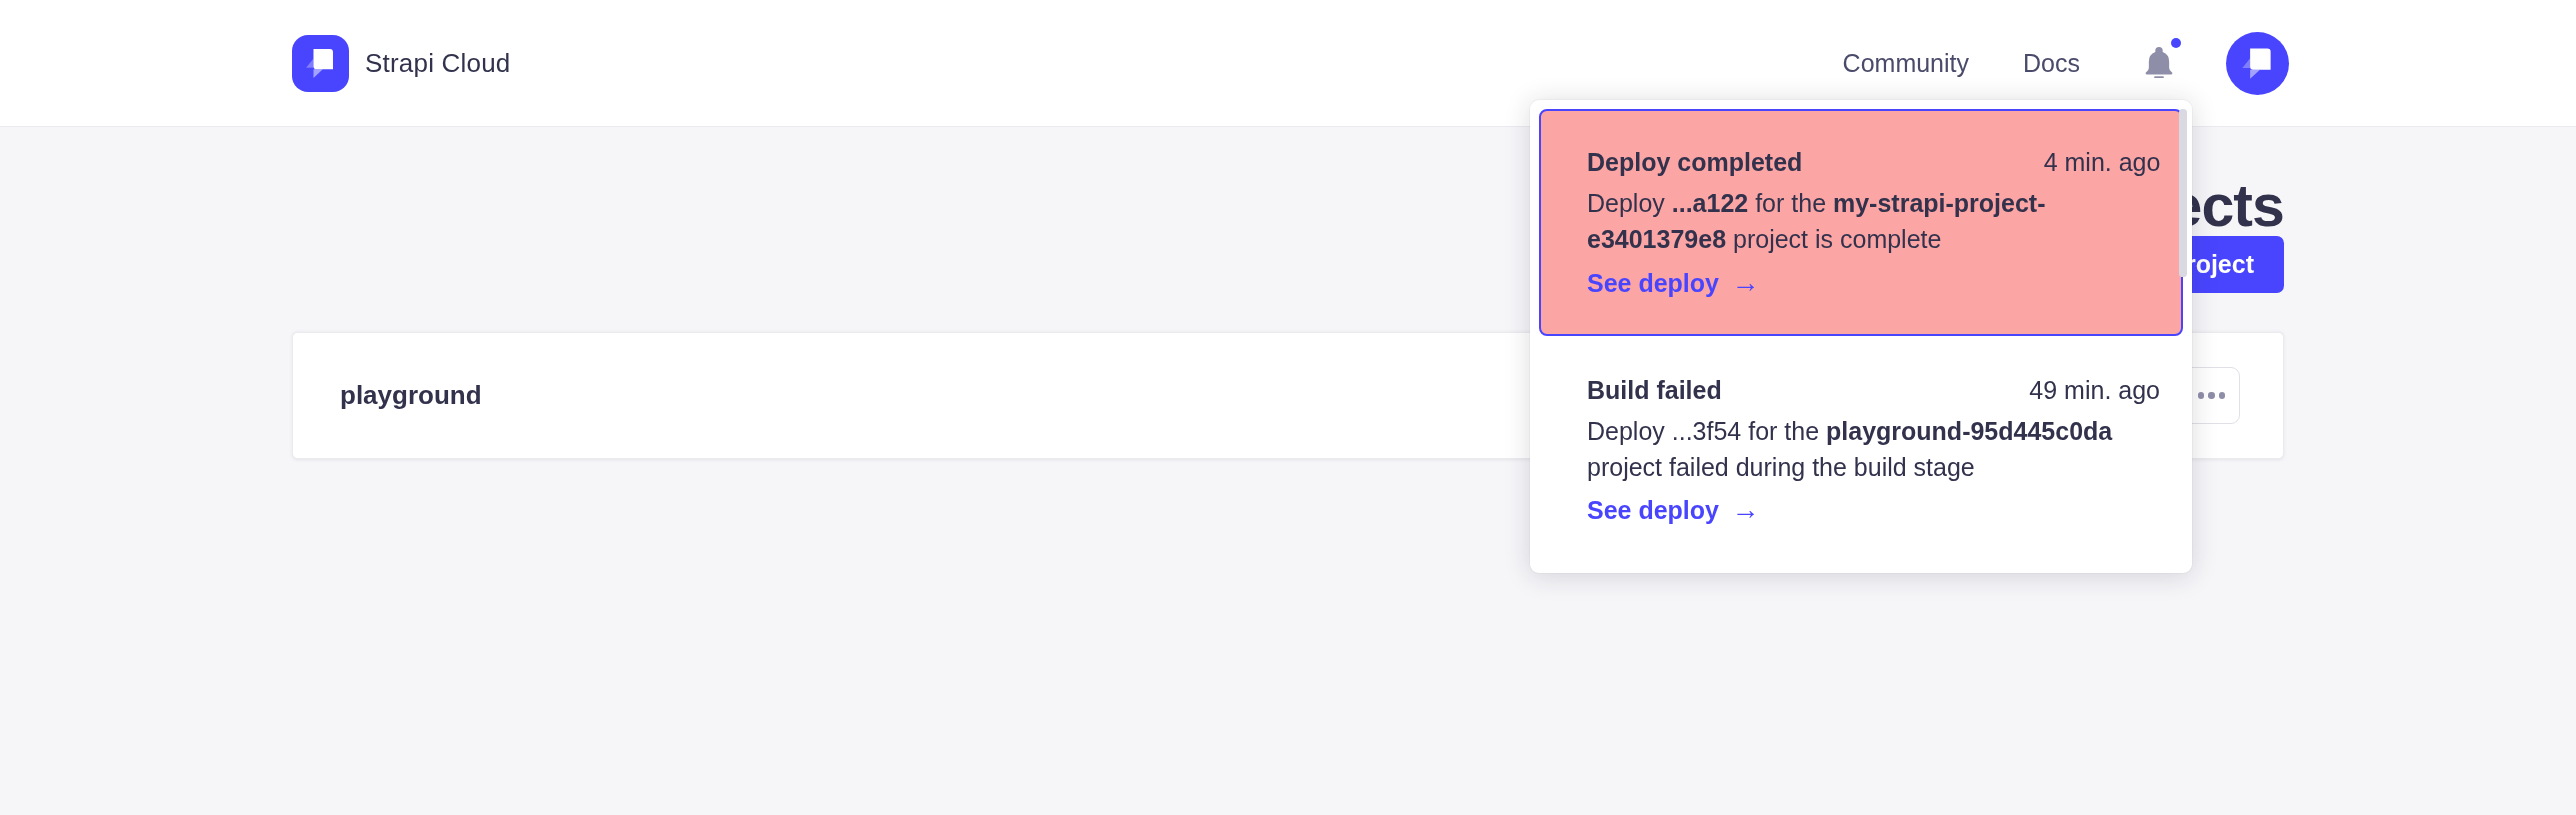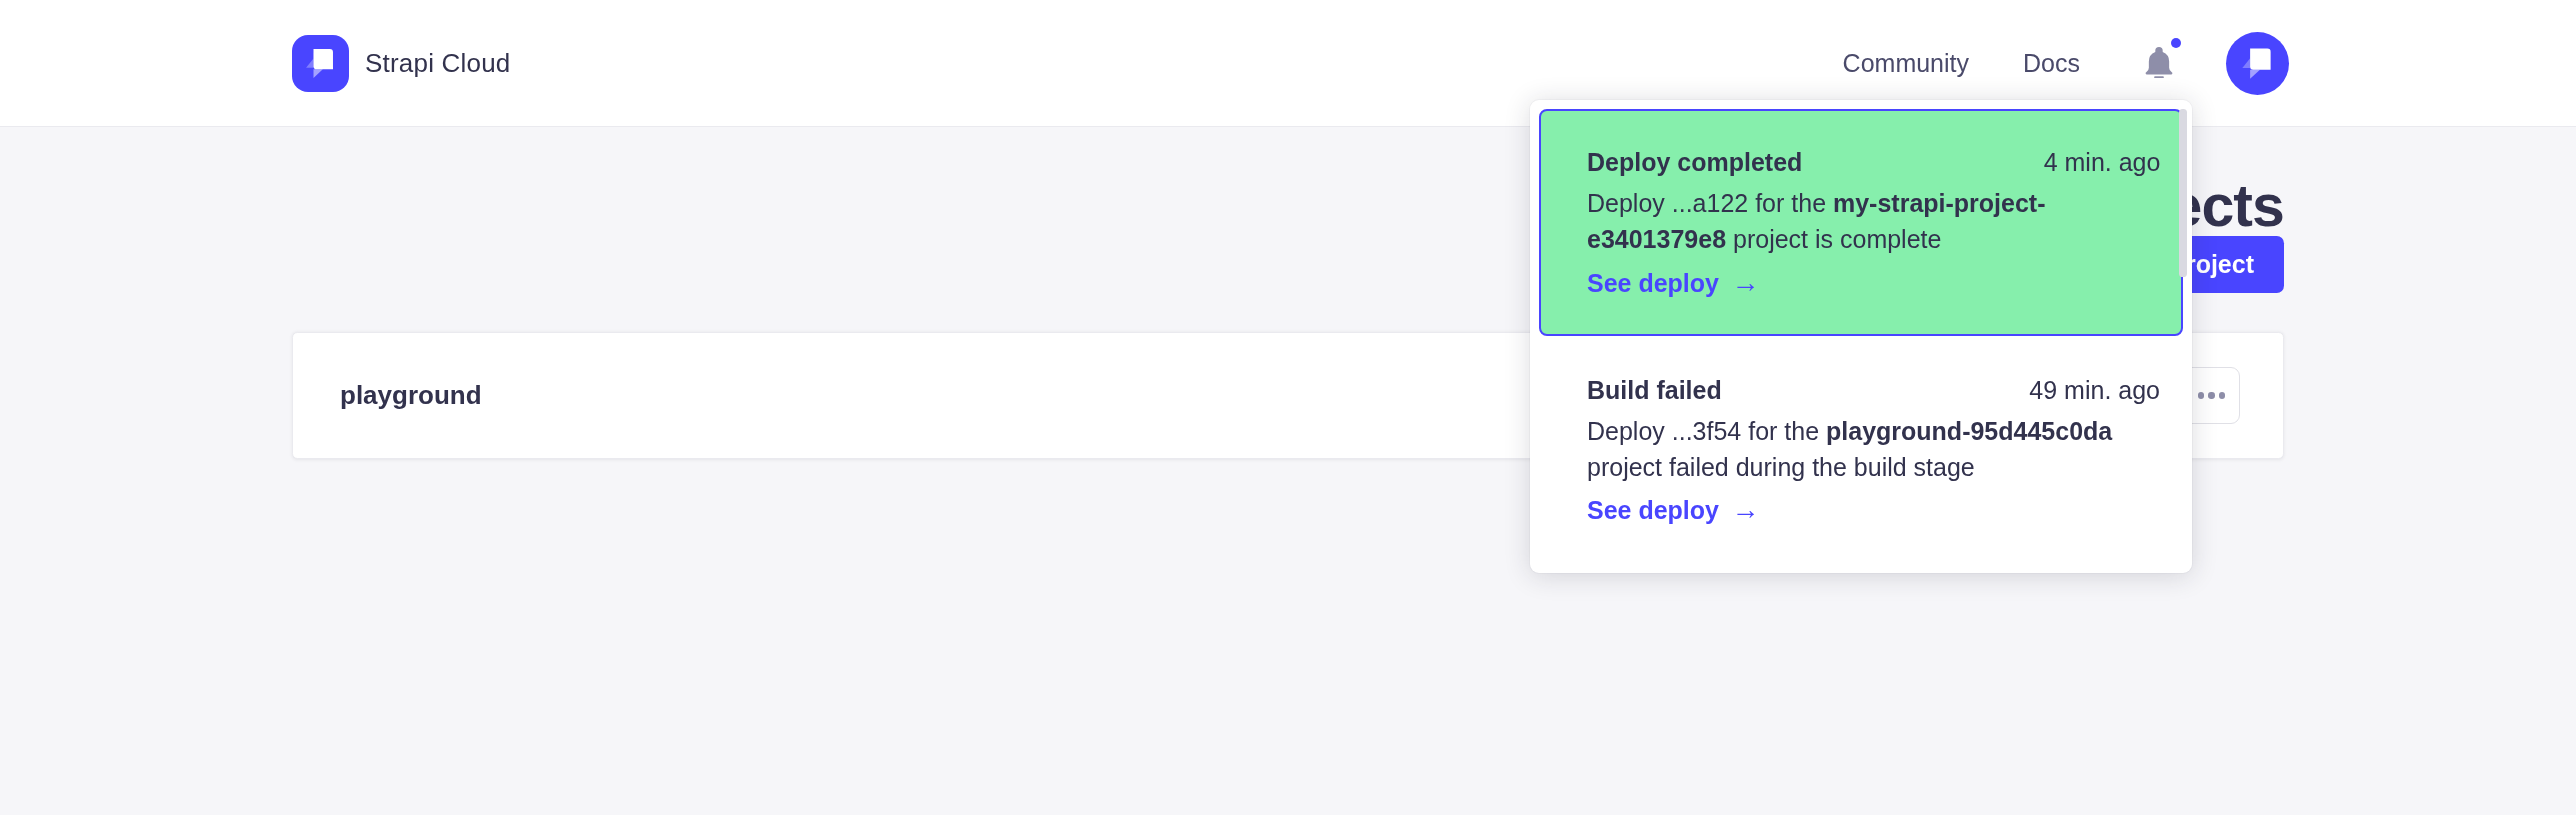--- a/index.html
+++ b/index.html
@@ -152,21 +152,21 @@
   .notif-item {
     padding: 36px 23px 36px 48px;
     border-radius: 8px;
     font-size: 25px;
     line-height: 36px;
     color: #32324d;
     cursor: pointer;
   }
   .notif-item.highlighted {
     border: 2.7px solid #4945ff;
-    background: #86efac;
+    background: #fca5a5;
     padding: 33px 20.6px 33px 46px;
   }
   .n-title-row {
     display: flex;
     align-items: baseline;
     justify-content: space-between;
   }
   .n-title { font-weight: 700; }
   .n-time { font-weight: 400; }
   .n-body { margin-top: 5.4px; }
@@ -254,21 +254,21 @@
   </div>
 </main>
 
 <div class="notif-panel">
 
   <div class="notif-item highlighted">
     <div class="n-title-row">
       <span class="n-title">Deploy completed</span>
       <span class="n-time">4 min. ago</span>
     </div>
-    <div class="n-body"><span>Deploy </span><span style="font-weight: 400;">...a122</span><span> for the </span><span style="font-weight: 700;">my-strapi-project-e3401379e8</span><span> project is complete</span></div>
+    <div class="n-body"><span>Deploy </span><span style="font-weight: 700;">...a122</span><span> for the </span><span style="font-weight: 700;">my-strapi-project-e3401379e8</span><span> project is complete</span></div>
     <div class="n-link-row">
       <span>See deploy</span>
       <span class="n-arrow">→</span>
     </div>
   </div>
 
   <div class="notif-item">
     <div class="n-title-row">
       <span class="n-title">Build failed</span>
       <span class="n-time">49 min. ago</span>

